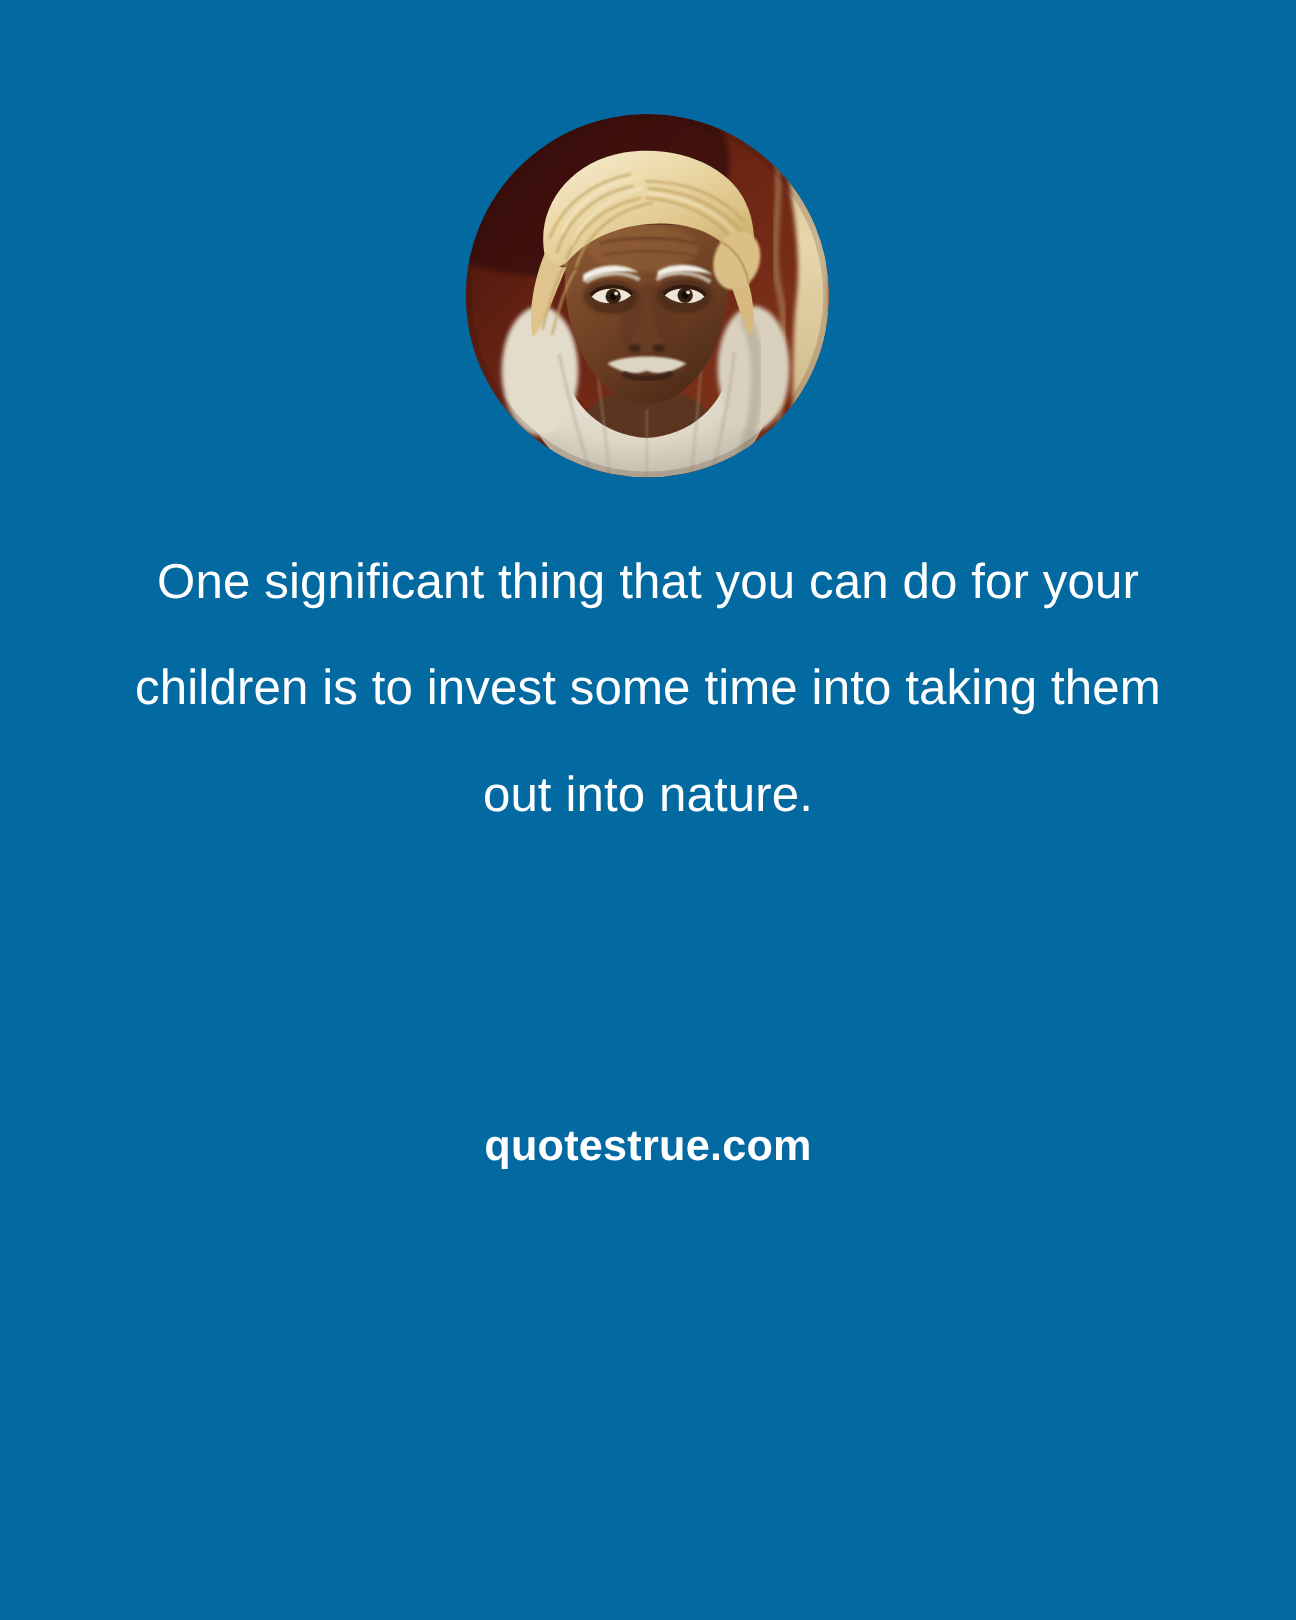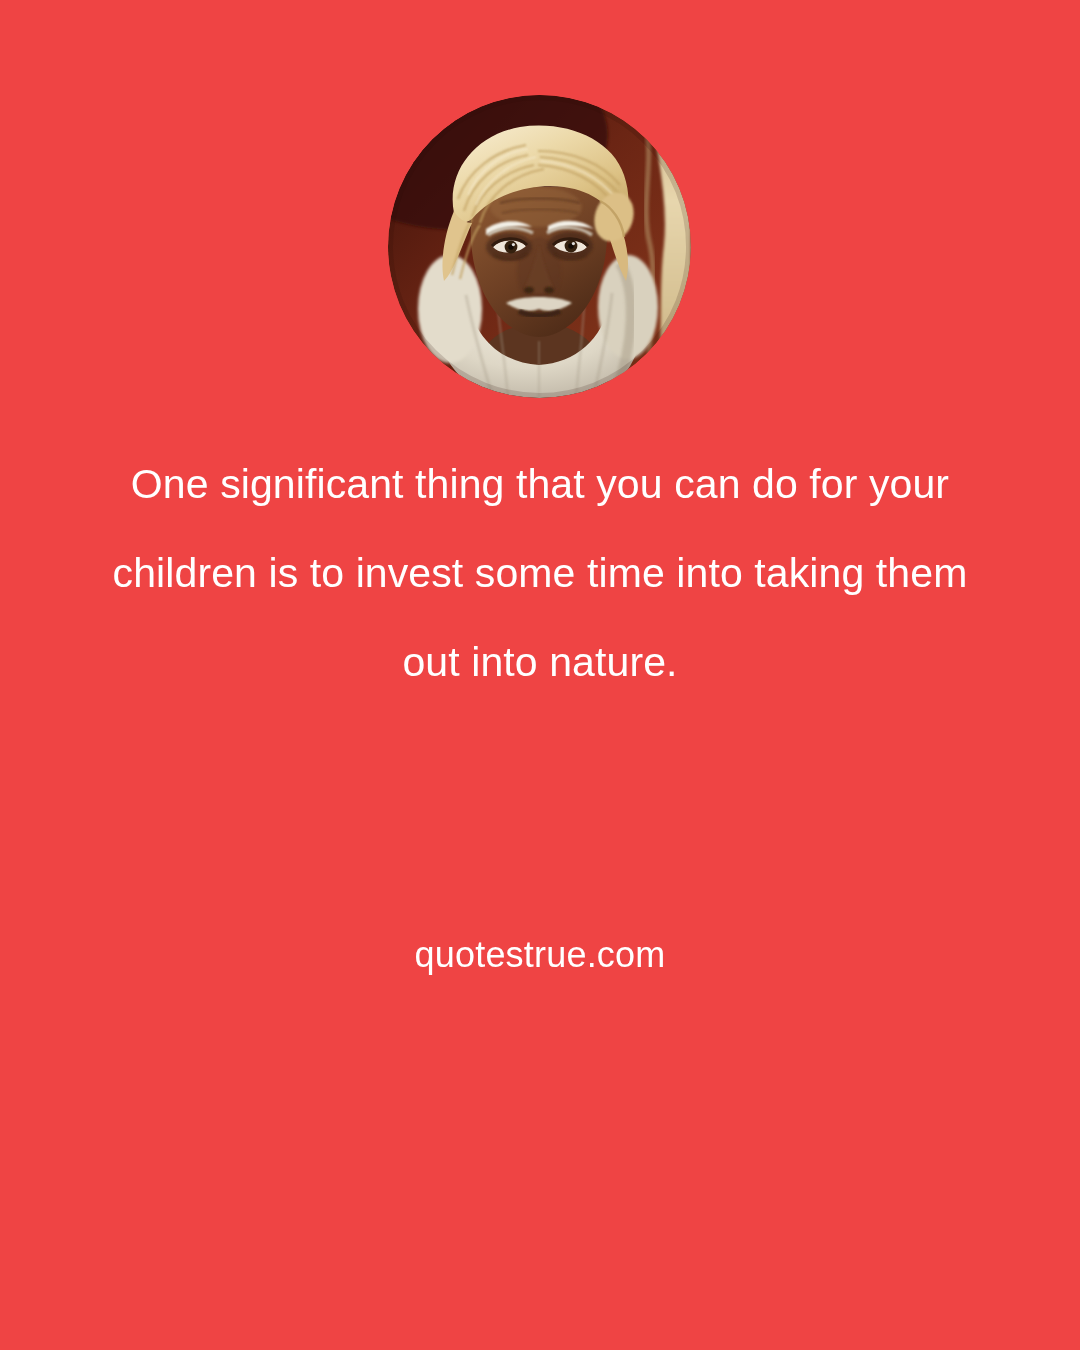--- a/index.html
+++ b/index.html
@@ -69,29 +69,29 @@
 
   #source-website {
     position: absolute;
     left: 50%;
     top: 931px;
     transform: translateX(-50%);
     width: 900px;
     text-align: center;
     color: #ffffff;
     font-size: 36px;
-    font-weight: 400;
+    font-weight: 700;
     line-height: 48px;
     letter-spacing: 0.2px;
   }
 </style>
 </head>
 <body>
 
-<div id="quote-card" style="background: #ef4444;">
+<div id="quote-card" style="background: #0369a1;">
 
   <div id="author-portrait">
     <svg viewBox="0 0 303 303" xmlns="http://www.w3.org/2000/svg">
       <defs>
         <clipPath id="circleClip">
           <circle cx="151.5" cy="151.5" r="151.5"></circle>
         </clipPath>
 
         <linearGradient id="bgGrad" x1="0" y1="0" x2="1" y2="1">
           <stop offset="0%" stop-color="#3f110a"></stop>

